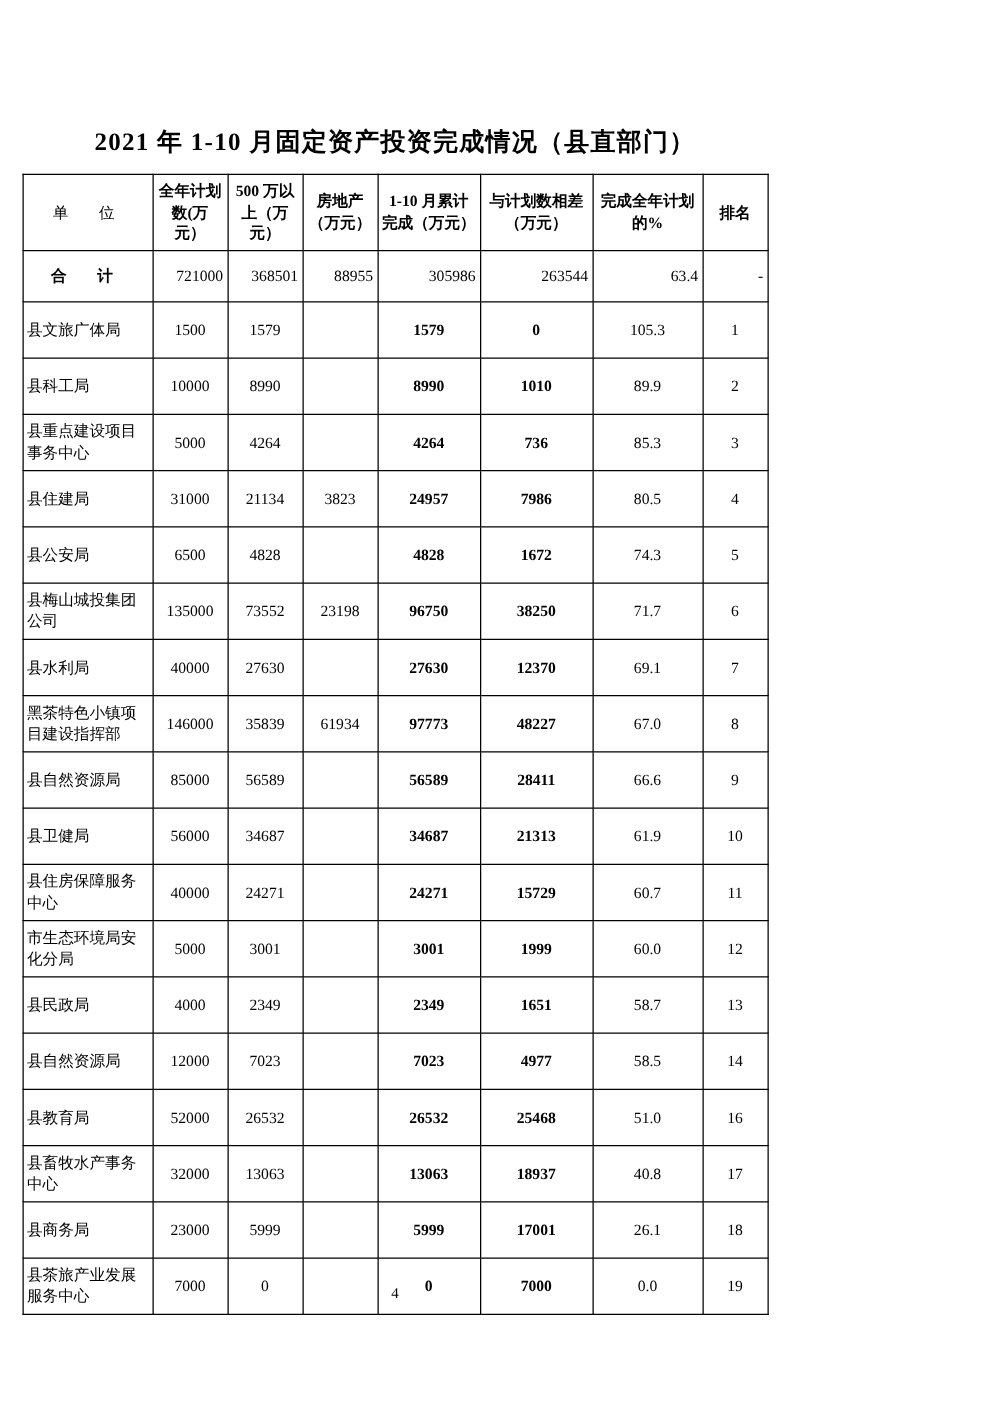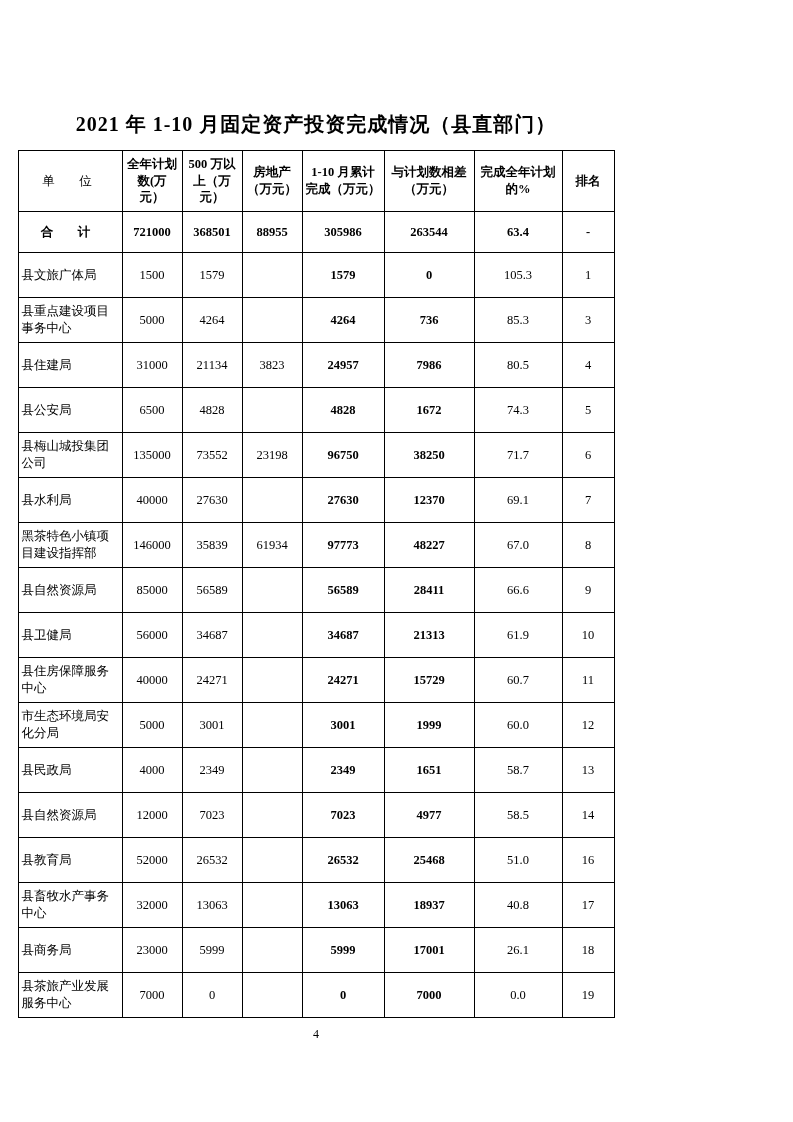--- a/index.html
+++ b/index.html
@@ -11,21 +11,21 @@
     width: 793px;
     height: 1122px;
     font-family: "Liberation Serif", serif;
     color: #000000;
     position: relative;
   }
   .page {
     width: 632px;
     height: 1122px;
     box-sizing: border-box;
-    padding: 15px;
+    padding: 4px;
     position: relative;
   }
   .doc-title {
     text-align: center;
     font-family: "Liberation Serif", serif;
     font-size: 20px;
     font-weight: bold;
     letter-spacing: 1px;
     padding-top: 96px;
     padding-bottom: 12px;
@@ -69,22 +69,22 @@
     height: 38px;
   }
   td.num {
     text-align: center;
   }
   td.bold {
     font-weight: bold;
     text-align: center;
   }
   tr.total td {
-    font-weight: bold;
-    text-align: center;
+    font-weight: normal;
+    text-align: right;
     height: 34px;
   }
   tr.total td.name {
     letter-spacing: 6px;
     text-align: center;
     padding-left: 0;
     font-weight: bold;
   }
   .page-number {
     position: absolute;
@@ -141,20 +141,30 @@
           <td class="name">县文旅广体局</td>
           <td class="num">1500</td>
           <td class="num">1579</td>
           <td class="num"></td>
           <td class="bold">1579</td>
           <td class="bold">0</td>
           <td class="num">105.3</td>
           <td class="num">1</td>
         </tr>
         <tr>
+          <td class="name">县科工局</td>
+          <td class="num">10000</td>
+          <td class="num">8990</td>
+          <td class="num"></td>
+          <td class="bold">8990</td>
+          <td class="bold">1010</td>
+          <td class="num">89.9</td>
+          <td class="num">2</td>
+        </tr>
+        <tr>
           <td class="name">县重点建设项目事务中心</td>
           <td class="num">5000</td>
           <td class="num">4264</td>
           <td class="num"></td>
           <td class="bold">4264</td>
           <td class="bold">736</td>
           <td class="num">85.3</td>
           <td class="num">3</td>
         </tr>
         <tr>

